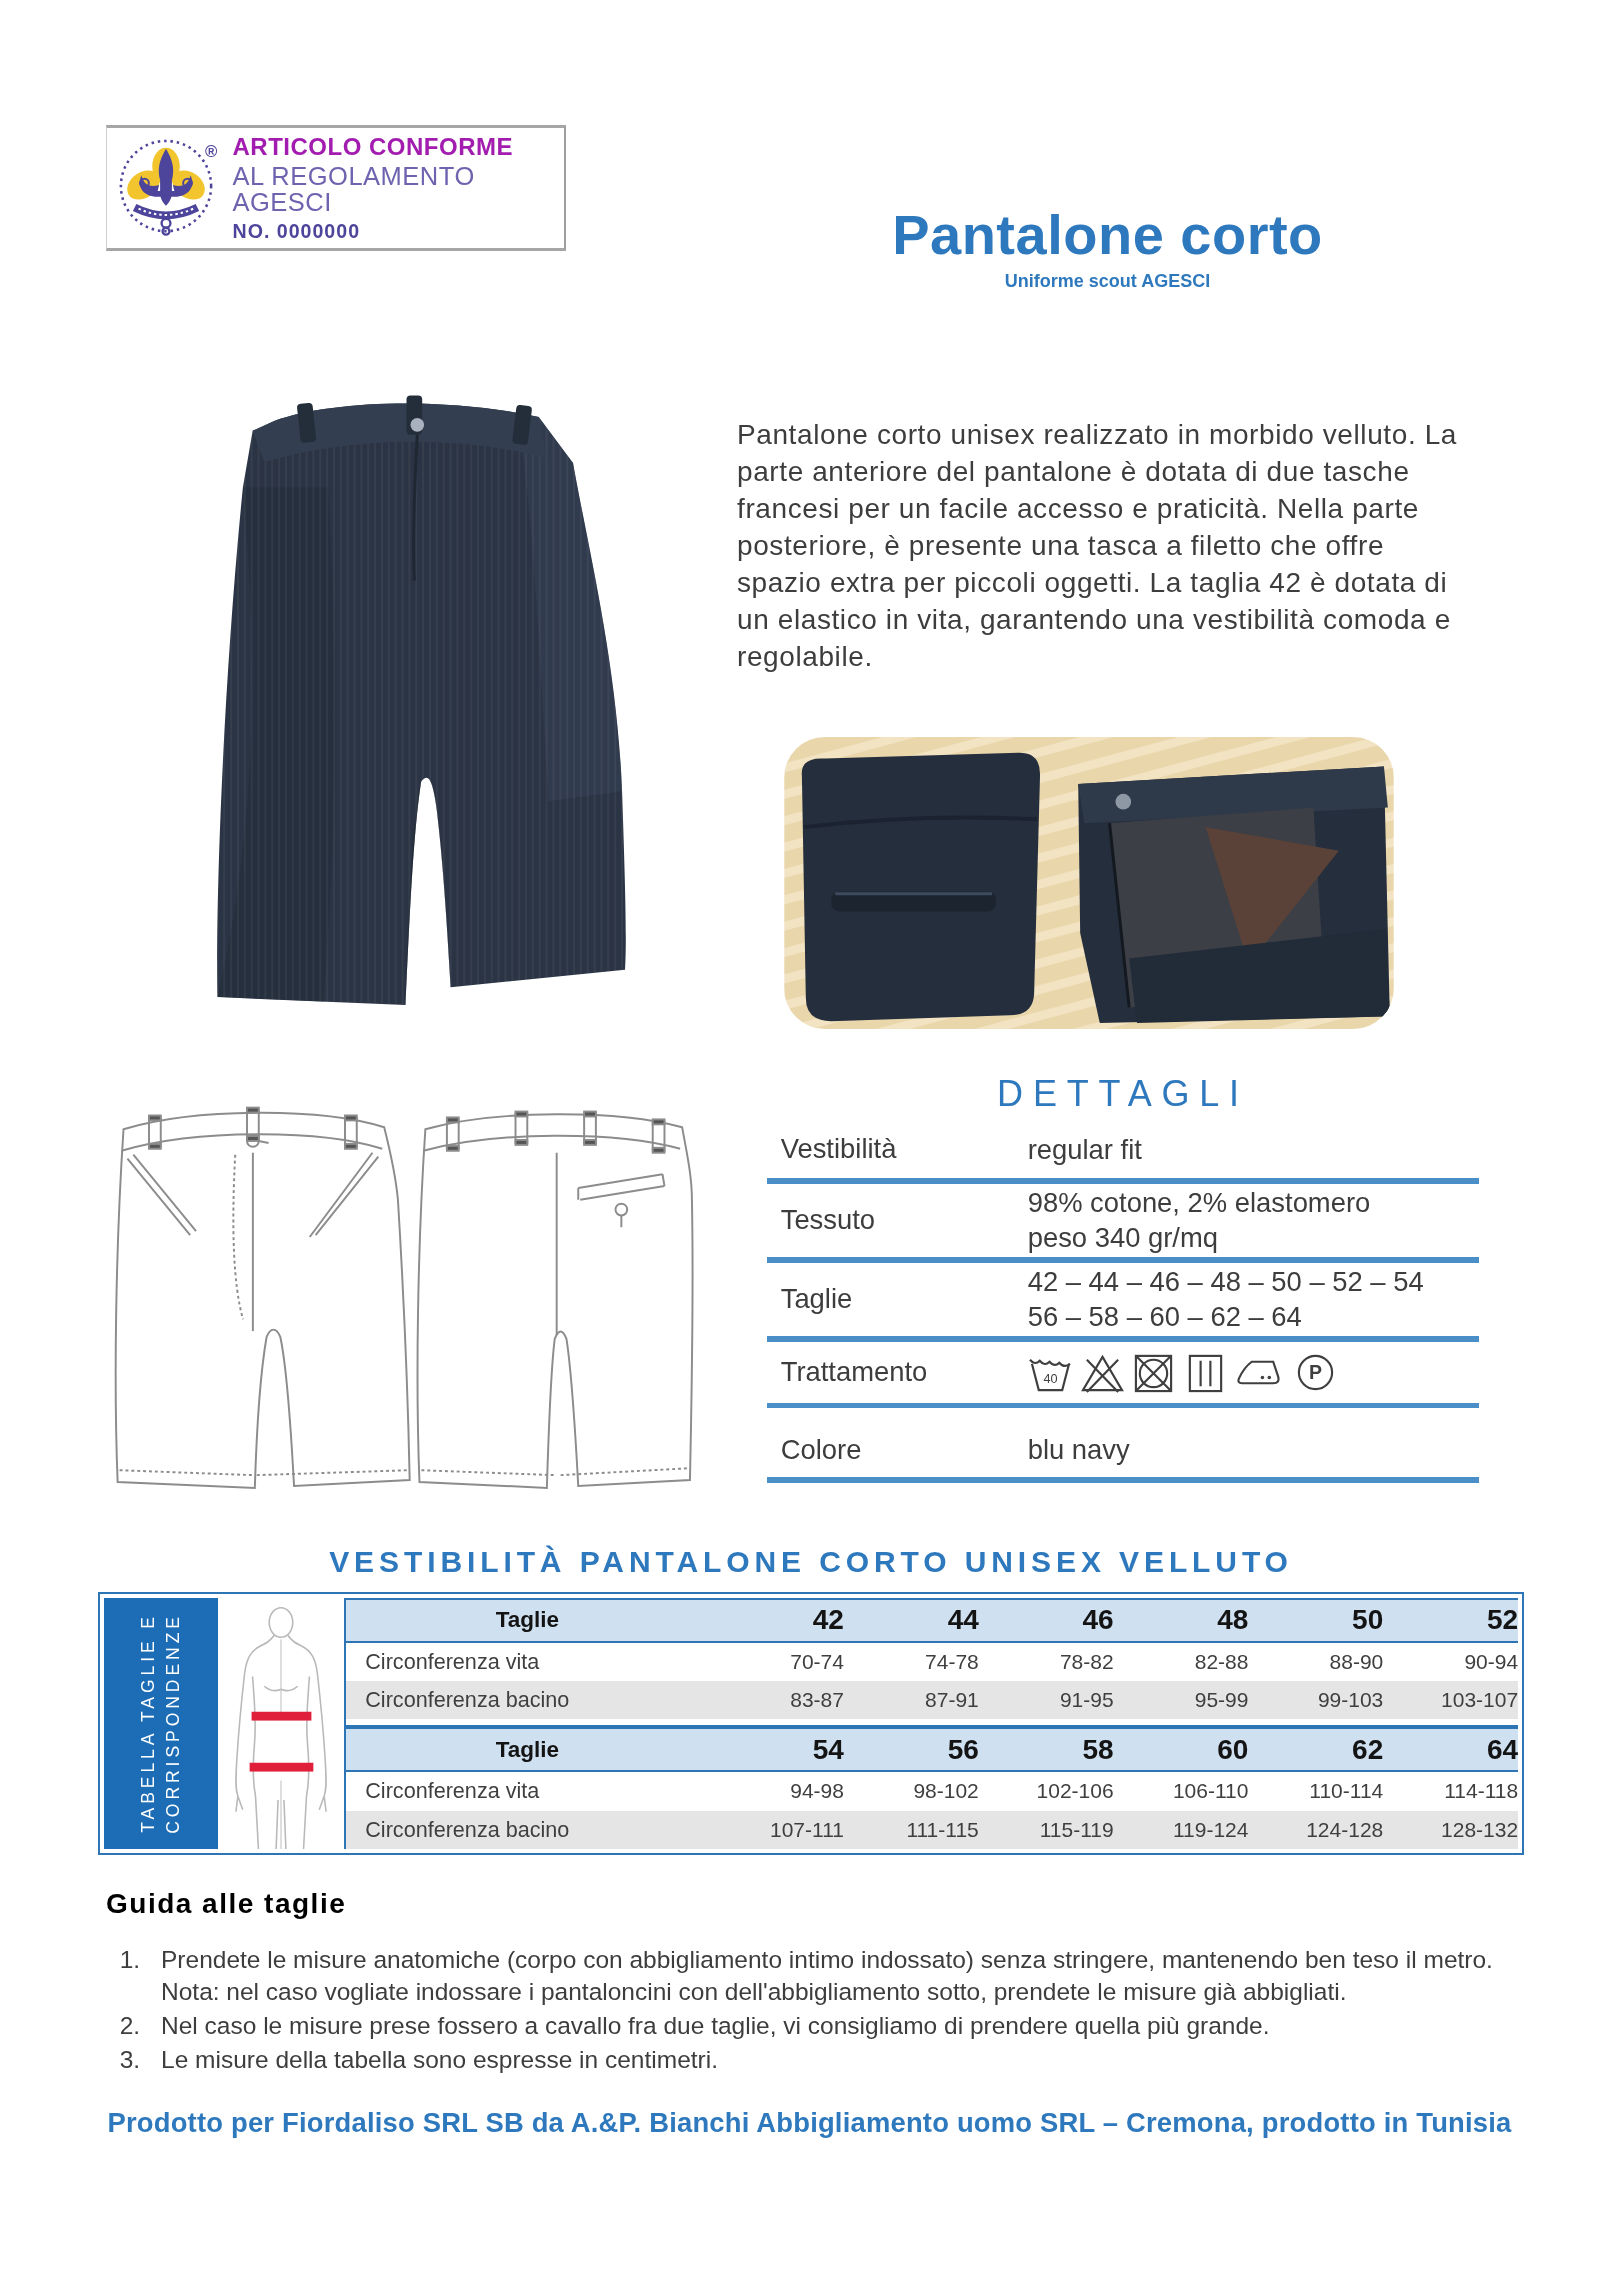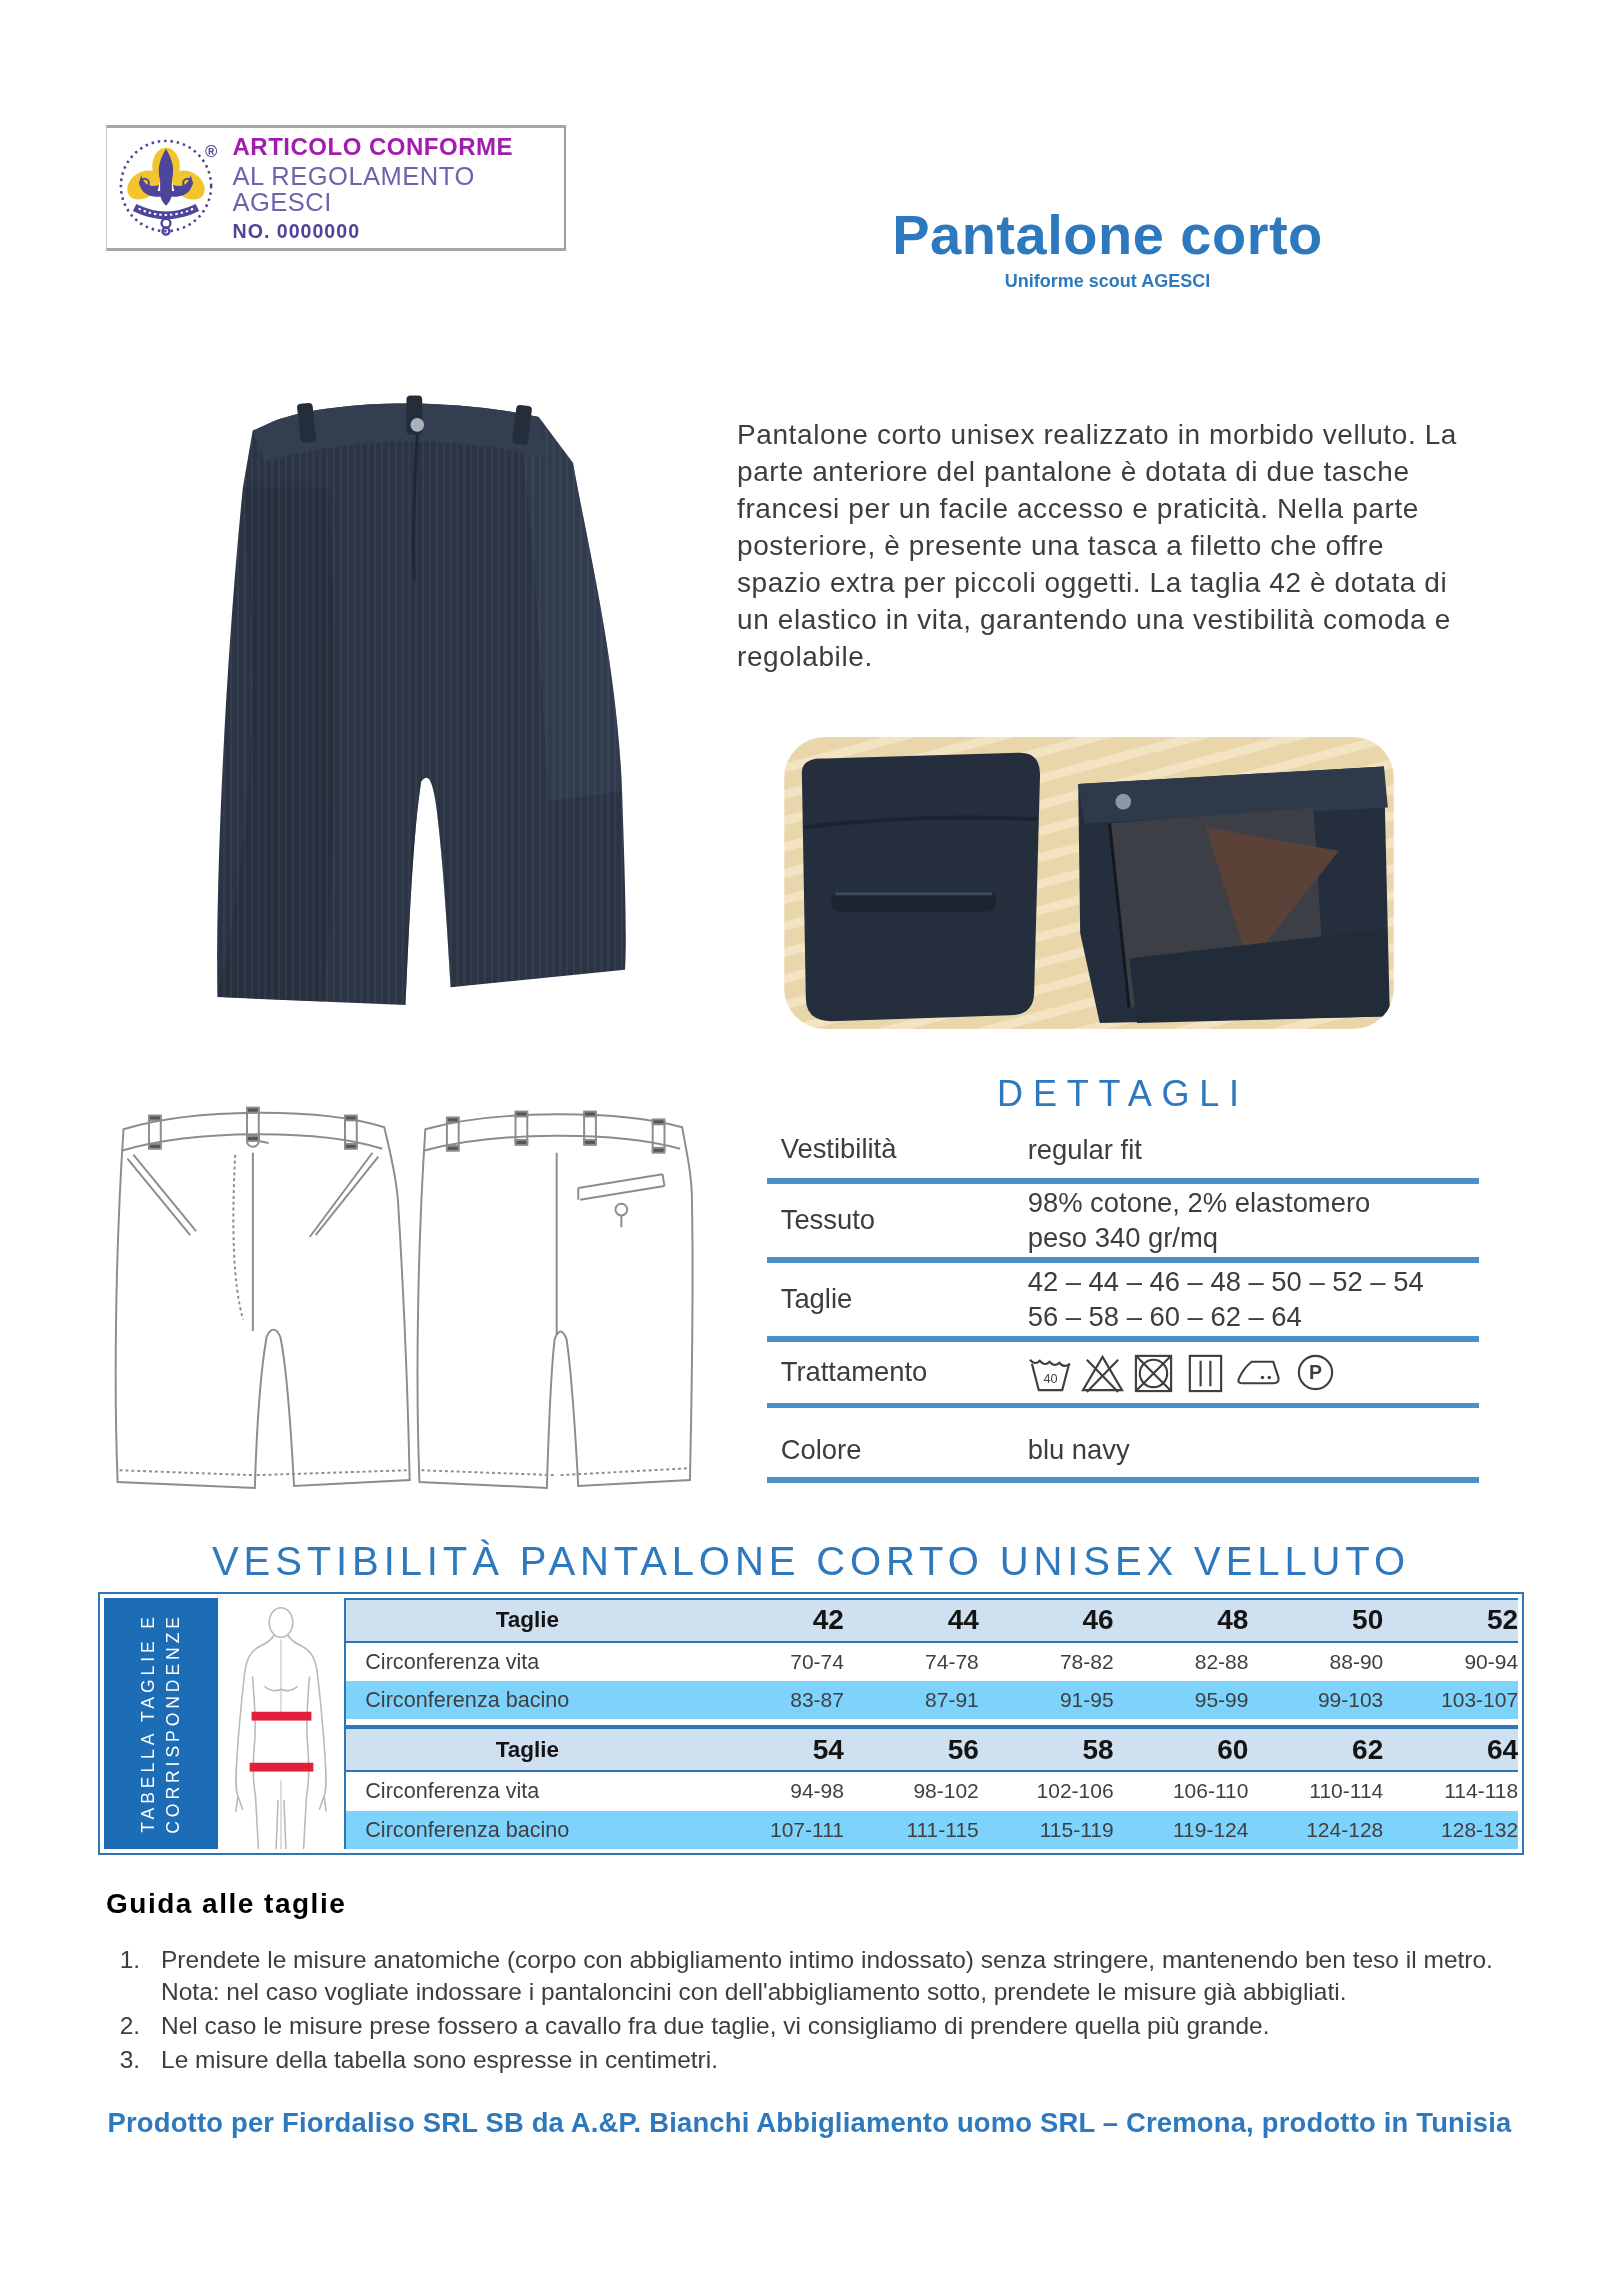--- a/index.html
+++ b/index.html
@@ -41,36 +41,36 @@
   .drow.r1{min-height:57px;} .drow.r2{min-height:73px;} .drow.r3{min-height:73px;}
   .drow.r4{min-height:61px;} .drow.r5{min-height:55px;margin-top:14px;}
   .dlabel{width:247px;flex-shrink:0;font-size:27.4px;padding-left:13.7px;color:#3d3d3d;}
   .dvalue{font-size:27.4px;line-height:35px;color:#3d3d3d;}
   .divider{height:5.9px;background:#4a8fc7;}
   .care-symbols{display:flex;gap:6.9px;align-items:center;}
   .care-symbols svg{display:block;}
 
   
   .size-section{position:absolute;left:98px;top:1543px;width:1426px;}
-  .size-title{text-align:center;color:#2e79bd;font-weight:normal;font-size:40px;
+  .size-title{text-align:center;color:#2e79bd;font-weight:bold;font-size:30px;
               letter-spacing:4.9px;line-height:37px;margin-bottom:11.8px;}
   .size-assembly{display:flex;height:263px;border:2.9px solid #2e75b6;box-sizing:border-box;
                  padding:3.9px;gap:4.9px;background:#fff;}
   .size-sidebar{width:114px;background:#1d6db6;display:flex;justify-content:center;
                 align-items:center;gap:3.9px;flex-shrink:0;}
   .size-sidebar span{writing-mode:vertical-rl;transform:rotate(180deg);color:#fff;
                      font-size:17.6px;letter-spacing:3.9px;white-space:nowrap;}
   .figure-cell{width:116px;background:#fff;flex-shrink:0;position:relative;}
   .figure-cell svg{position:absolute;inset:0;}
   .size-table{flex:1;display:flex;flex-direction:column;border-left:2px solid #2e75b6;}
   .t-header{display:grid;grid-template-columns:31% repeat(6,1fr);align-items:center;
             background:#cfe0f0;border-top:2px solid #2e75b6;border-bottom:2.9px solid #2e75b6;
             flex:0 0 41px;}
   .t-row{display:grid;grid-template-columns:31% repeat(6,1fr);align-items:center;flex:1 1 auto;}
-  .t-row.alt{background:#7dd3fc;}
+  .t-row.alt{background:#e5e5e5;}
   .t-gap{flex:0 0 5.9px;background:#fff;border-bottom:2px solid #2e75b6;}
   .t-header .c0{font-weight:bold;text-align:center;font-size:22.5px;color:#141414;}
   .t-header .cn{font-weight:bold;text-align:right;font-size:28px;color:#141414;}
   .t-row .c0{font-size:21.6px;padding-left:19.6px;color:#3f3f3f;}
   .t-row .cn{font-size:21px;text-align:right;color:#3f3f3f;}
 
   
   .guide{position:absolute;left:106px;top:1888px;width:1419px;}
   .guide-heading{color:#000000;font-weight:bold;font-size:28px;letter-spacing:1.5px;}
   .guide-list{margin-top:23.5px;}

